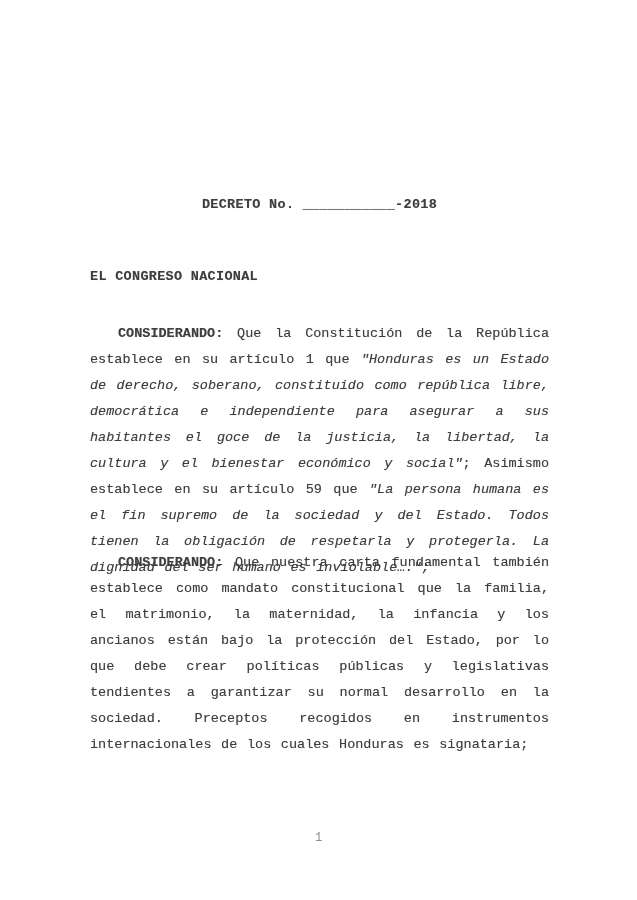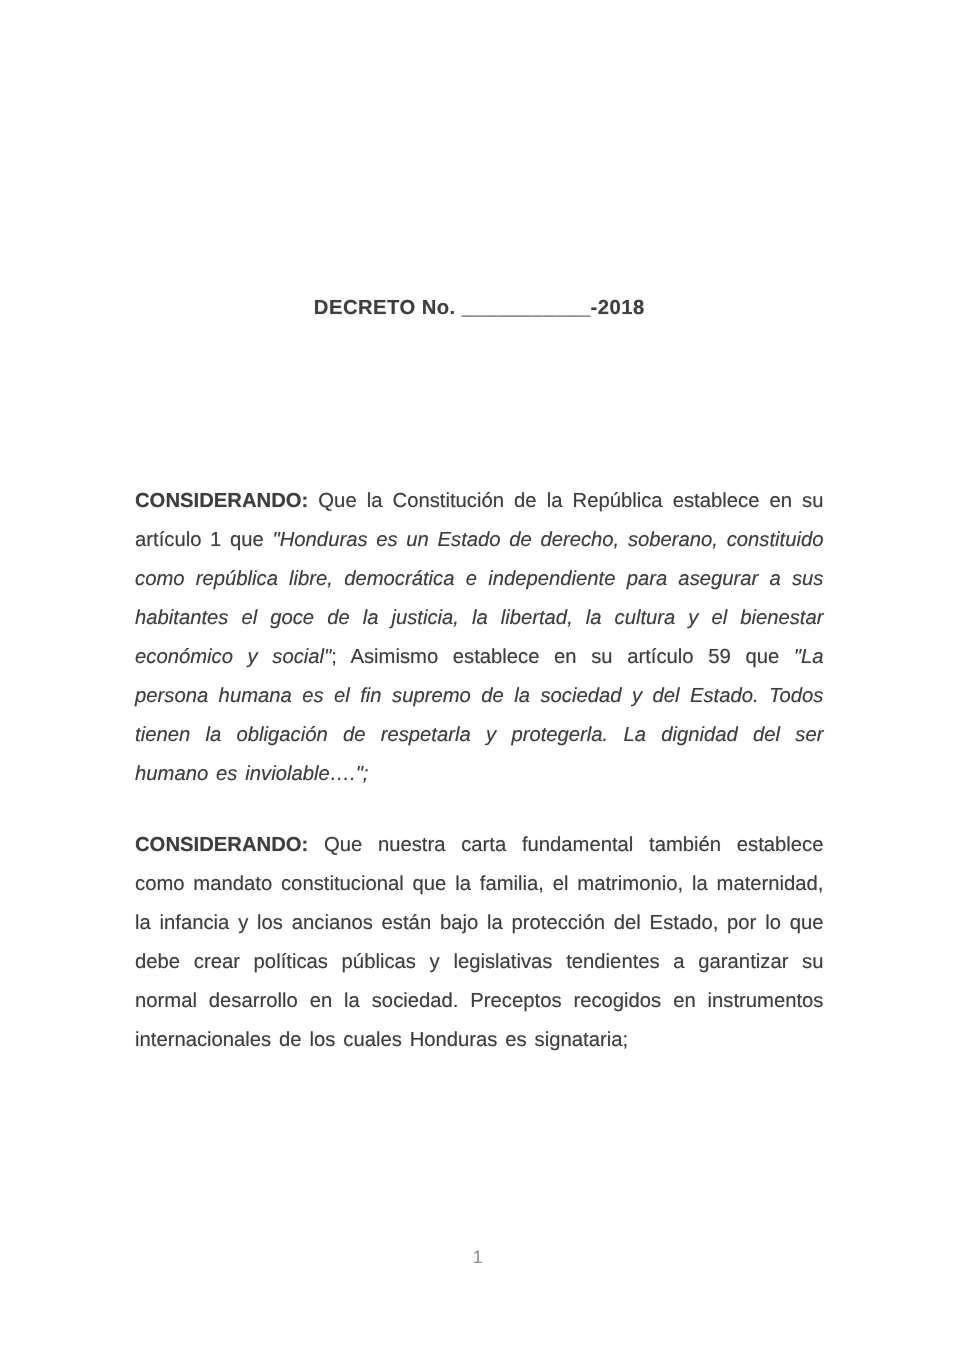--- a/index.html
+++ b/index.html
@@ -4,21 +4,21 @@
 <style>
   * { margin: 0; padding: 0; box-sizing: border-box; }
   html, body { width: 637px; height: 900px; }
   body { background: #ffffff; overflow: hidden; }
 
   .sheet {
     position: relative;
     width: 637px;
     height: 900px;
     background: #ffffff;
-    font-family: Liberation Sans, sans-serif;
+    font-family: Liberation Mono, monospace;
     color: #3e3e3e;
     text-shadow: 0 0 0.7px rgba(62,62,62,0.45); 
   }
 
   .title {
     position: absolute;
     top: 197px;
     left: 90px;
     width: 459px;
     text-align: center;
@@ -47,21 +47,21 @@
 
   .para {
     position: absolute;
     left: 0;
     width: 100%;
     font-size: 13.5px;
     line-height: 26px;
     text-align: justify;
     word-spacing: 1.5px;
   }
-  .para strong { font-weight: bold; }
+  .para strong { font-weight: bold; margin-left: 28px; }
   .para em { font-style: italic; }
 
   .para:nth-child(1) { top: 321px; }
   .para:nth-child(2) { top: 550px; }
   .para:nth-child(3) { top: 717px; }
 
   .page-number {
     position: absolute;
     top: 831px;
     left: 0;
@@ -71,20 +71,21 @@
     color: #8d8d8d;
     text-shadow: none;
   }
 </style>
 </head>
 <body>
 
 <div class="sheet">
   <h1 class="title">DECRETO No. ___________-2018</h1>
 
+  <h2 class="heading">EL CONGRESO NACIONAL</h2>
 
   <div class="body-block" id="paragraphs">
       <p class="para"><strong>CONSIDERANDO:</strong><span> Que la Constitución de la República establece en su artículo 1 que  </span><em>"Honduras es un Estado de derecho, soberano, constituido como república libre, democrática e independiente para asegurar a sus habitantes el goce de la justicia, la libertad, la cultura y el bienestar económico y social"</em><span>; Asimismo establece en su artículo 59 que </span><em>"La persona humana es el fin supremo de la sociedad y del Estado. Todos tienen la obligación de respetarla y protegerla. La dignidad del ser humano es inviolable….";</em></p>
       <p class="para"><strong>CONSIDERANDO:</strong><span> Que nuestra carta fundamental también establece como mandato constitucional que la familia, el matrimonio, la maternidad, la infancia y los ancianos  están bajo la protección del Estado, por lo que debe crear políticas públicas  y legislativas tendientes a garantizar su normal desarrollo en la sociedad. Preceptos recogidos en instrumentos internacionales de los cuales Honduras es signataria;</span></p>
     </div>
 
   <div class="page-number">1</div>
 </div>
 
 </body></html>

